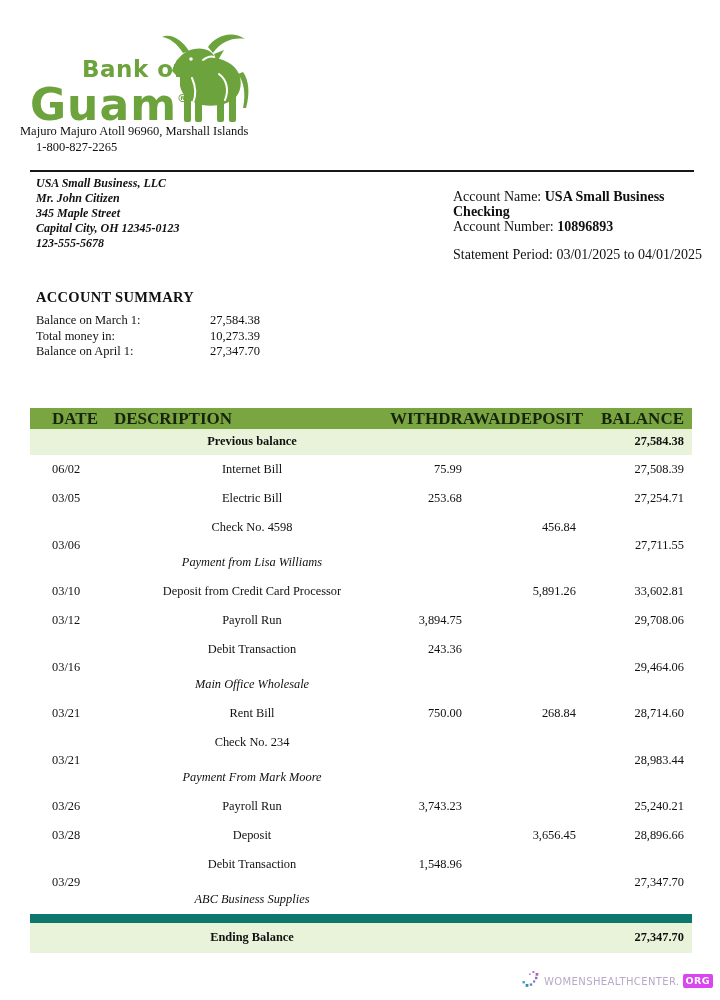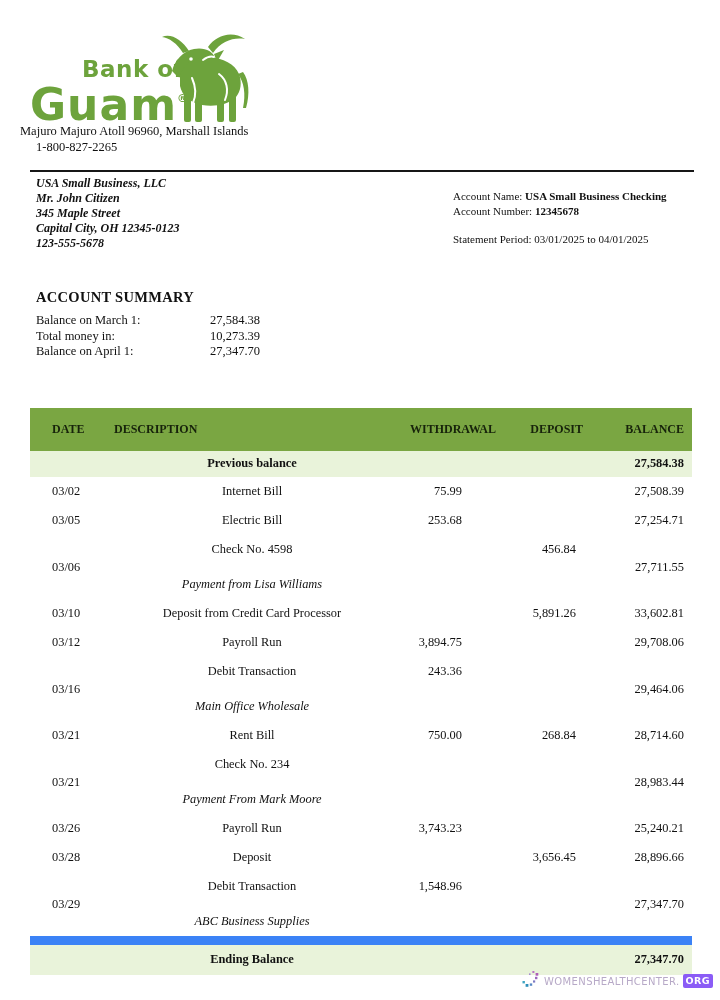--- a/index.html
+++ b/index.html
@@ -12,54 +12,54 @@
   .bank-of { font-size:23px; font-weight:bold; letter-spacing:0.5px; margin-left:52px; }
   .guam { font-size:44px; font-weight:bold; letter-spacing:1px; line-height:38px; margin-top:-2px; }
   .guam .reg { font-size:11px; vertical-align:18px; letter-spacing:0; }
   .bull { position:absolute; left:158px; top:30px; width:96px; height:98px; }
   .bank-address { position:absolute; left:20px; top:124px; font-size:12.5px; }
   .bank-phone   { position:absolute; left:36px; top:140px; font-size:12.5px; }
   .divider { position:absolute; left:30px; top:170px; width:664px; height:2px; background:#161616; }
 
   
   .customer { position:absolute; left:36px; top:176px; font-size:12px; font-weight:bold; line-height:15px;font-style:italic; }
-  .account-info { position:absolute; left:453px; top:189px; width:232px; font-size:11px; line-height:15px; }
+  .account-info { position:absolute; left:453px; top:189px; width:232px; font-size:14px; line-height:15px; }
   .account-info b { font-weight:bold; }
   .period { margin-top:13px; white-space:nowrap; }
 
   
   .summary-title { position:absolute; left:36px; top:289px; font-size:14.5px; font-weight:bold; letter-spacing:0.3px; }
   .summary-rows { position:absolute; left:36px; top:313px; font-size:12.5px; line-height:15.5px; }
   .srow .slabel { display:inline-block; width:174px; }
 
   
   table.txn { position:absolute; left:30px; top:408px; width:662px; border-collapse:collapse; table-layout:fixed; font-size:12.4px; }
   col.c-date{width:70px} col.c-desc{width:290px} col.c-wd{width:110px} col.c-dep{width:84px} col.c-bal{width:108px}
-  thead th { background:#7aa642; color:#17230b; font-weight:bold; height:43px; font-size:12px; }
+  thead th { background:#7aa642; color:#17230b; font-weight:bold; height:21px; font-size:17px; }
   th.h-date { text-align:left; padding-left:22px; }
   th.h-desc { text-align:left; padding-left:14px; }
   th.h-wd   { text-align:right; padding-right:4px; }
   th.h-dep  { text-align:right; padding-right:1px; }
   th.h-bal  { text-align:right; padding-right:8px; }
   td { padding-top:7px; padding-bottom:7px; }
   td.date { padding-left:22px; vertical-align:middle; }
   td.desc { padding-left:14px; vertical-align:top;text-align:center; }
   td.desc .note { font-style:italic; margin-top:20px; }
   td.wd  { text-align:right; padding-right:38px; vertical-align:top;margin-top:9px; }
   td.dep { text-align:right; padding-right:8px;  vertical-align:top; }
   td.bal { text-align:right; padding-right:8px;  vertical-align:middle; }
   tr.band td { background:#e9f3da; font-weight:bold; padding-top:5px; padding-bottom:6px; }
-  tbody.endsec tr td { border-top:9px solid #3b82f6; padding-top:7px; padding-bottom:8px; }
+  tbody.endsec tr td { border-top:9px solid #0f766e; padding-top:7px; padding-bottom:8px; }
 
   
   .footer-logo { position:absolute; right:7px; bottom:12px; display:flex; align-items:flex-end; gap:3px;
                  font-family:"DejaVu Sans", sans-serif; cursor:pointer; }
   .dots { width:19px; height:18px; }
   .wm-text { color:#b7a9c7; font-size:10px; letter-spacing:0.4px; line-height:12px; }
-  .wm-badge { background:#8b5cf6; color:#ffffff; font-size:9.5px; font-weight:bold; letter-spacing:0.4px;
+  .wm-badge { background:#d946ef; color:#ffffff; font-size:9.5px; font-weight:bold; letter-spacing:0.4px;
               padding:1px 3px 2px 3px; border-radius:2px; line-height:11px; }
 </style>
 </head>
 <body>
 
 <div class="page">
 
   <div class="logo-text">
     <div class="bank-of">Bank of</div>
     <div class="guam"><span>Guam</span><span class="reg">®</span></div>
@@ -101,21 +101,21 @@
   <div class="customer" id="customer-lines">
       <div>USA Small Business, LLC</div>
       <div>Mr. John Citizen</div>
       <div>345 Maple Street</div>
       <div>Capital City, OH 12345-0123</div>
       <div>123-555-5678</div>
     </div>
 
   <div class="account-info">
     <div><span>Account Name: </span><b>USA Small Business Checking</b></div>
-    <div><span>Account Number: </span><b>12345678</b></div>
+    <div><span>Account Number: </span><b>10896893</b></div>
     <div class="period"><span>Statement Period: </span><span>03/01/2025 to 04/01/2025</span></div>
   </div>
 
   <div class="summary-title">ACCOUNT SUMMARY</div>
   <div class="summary-rows" id="summary-rows">
       <div class="srow">
     <span class="slabel">Balance on March 1:</span><span class="svalue">27,584.38</span>
   </div>
       <div class="srow">
     <span class="slabel">Total money in:</span><span class="svalue">10,273.39</span>
@@ -146,21 +146,21 @@
       <tr class="band">
         <td class="date"></td>
         <td class="desc">Previous balance</td>
         <td class="wd"></td>
         <td class="dep"></td>
         <td class="bal">27,584.38</td>
       </tr>
     </tbody>
     <tbody id="txn-rows">
         <tr>
-    <td class="date">03/02</td>
+    <td class="date">06/02</td>
     <td class="desc">
       <div class="main">Internet Bill</div>
 
     </td>
     <td class="wd">75.99</td>
     <td class="dep"></td>
     <td class="bal">27,508.39</td>
   </tr>
         <tr>
     <td class="date">03/05</td>

